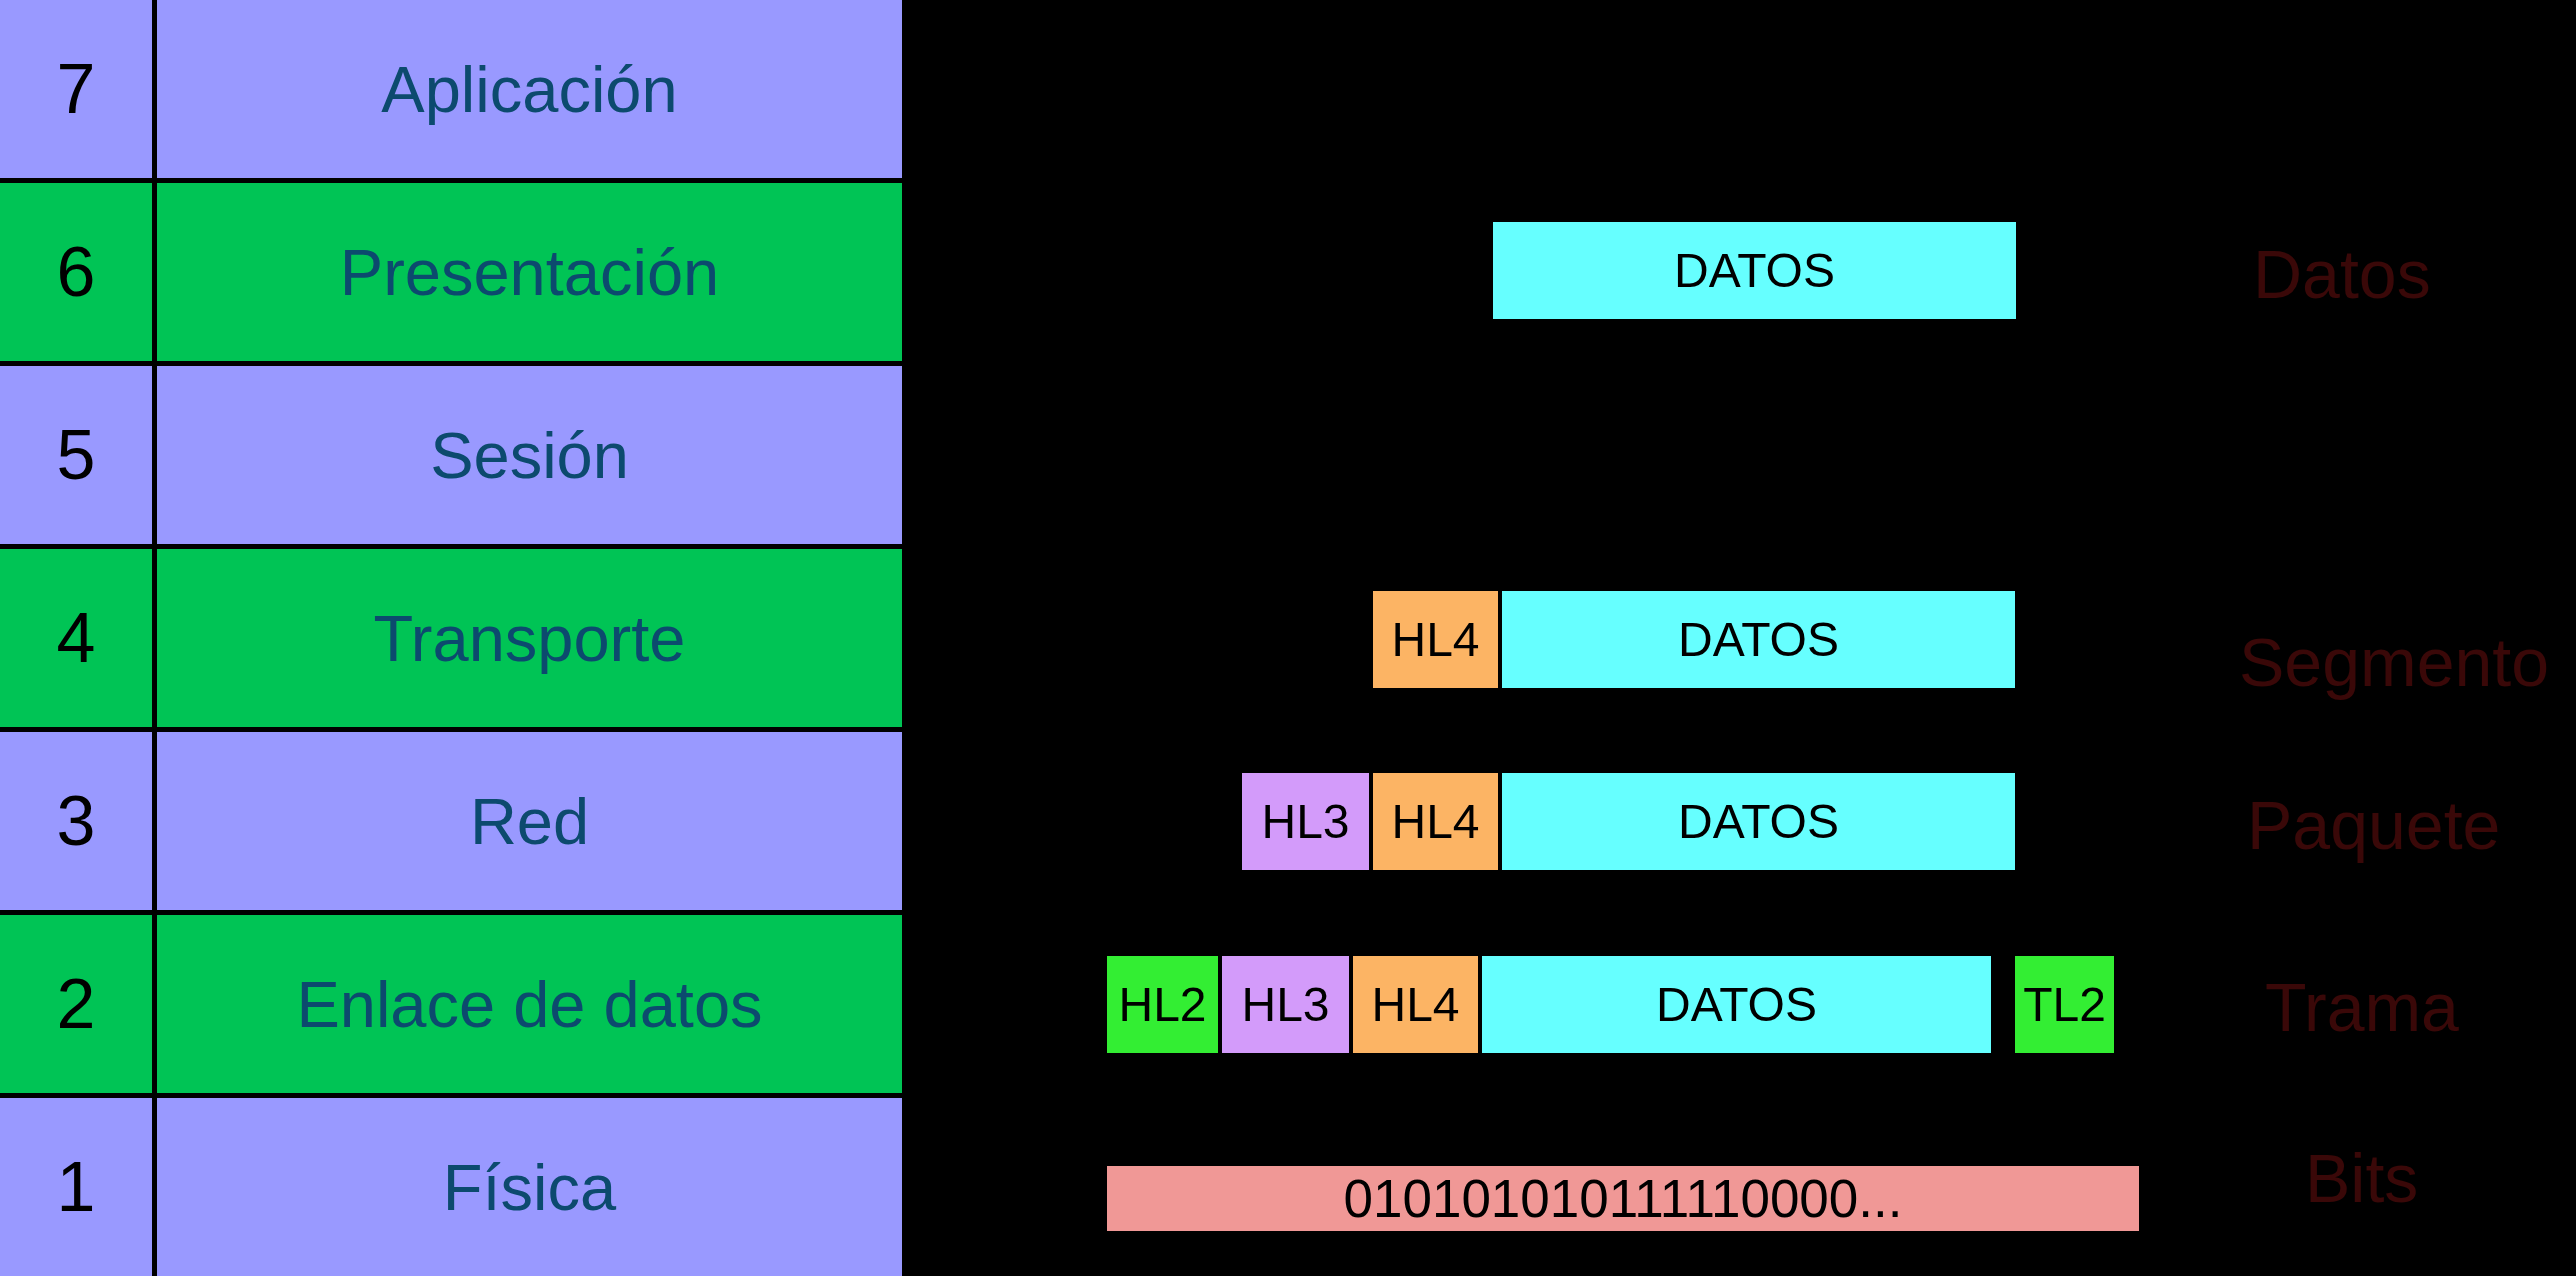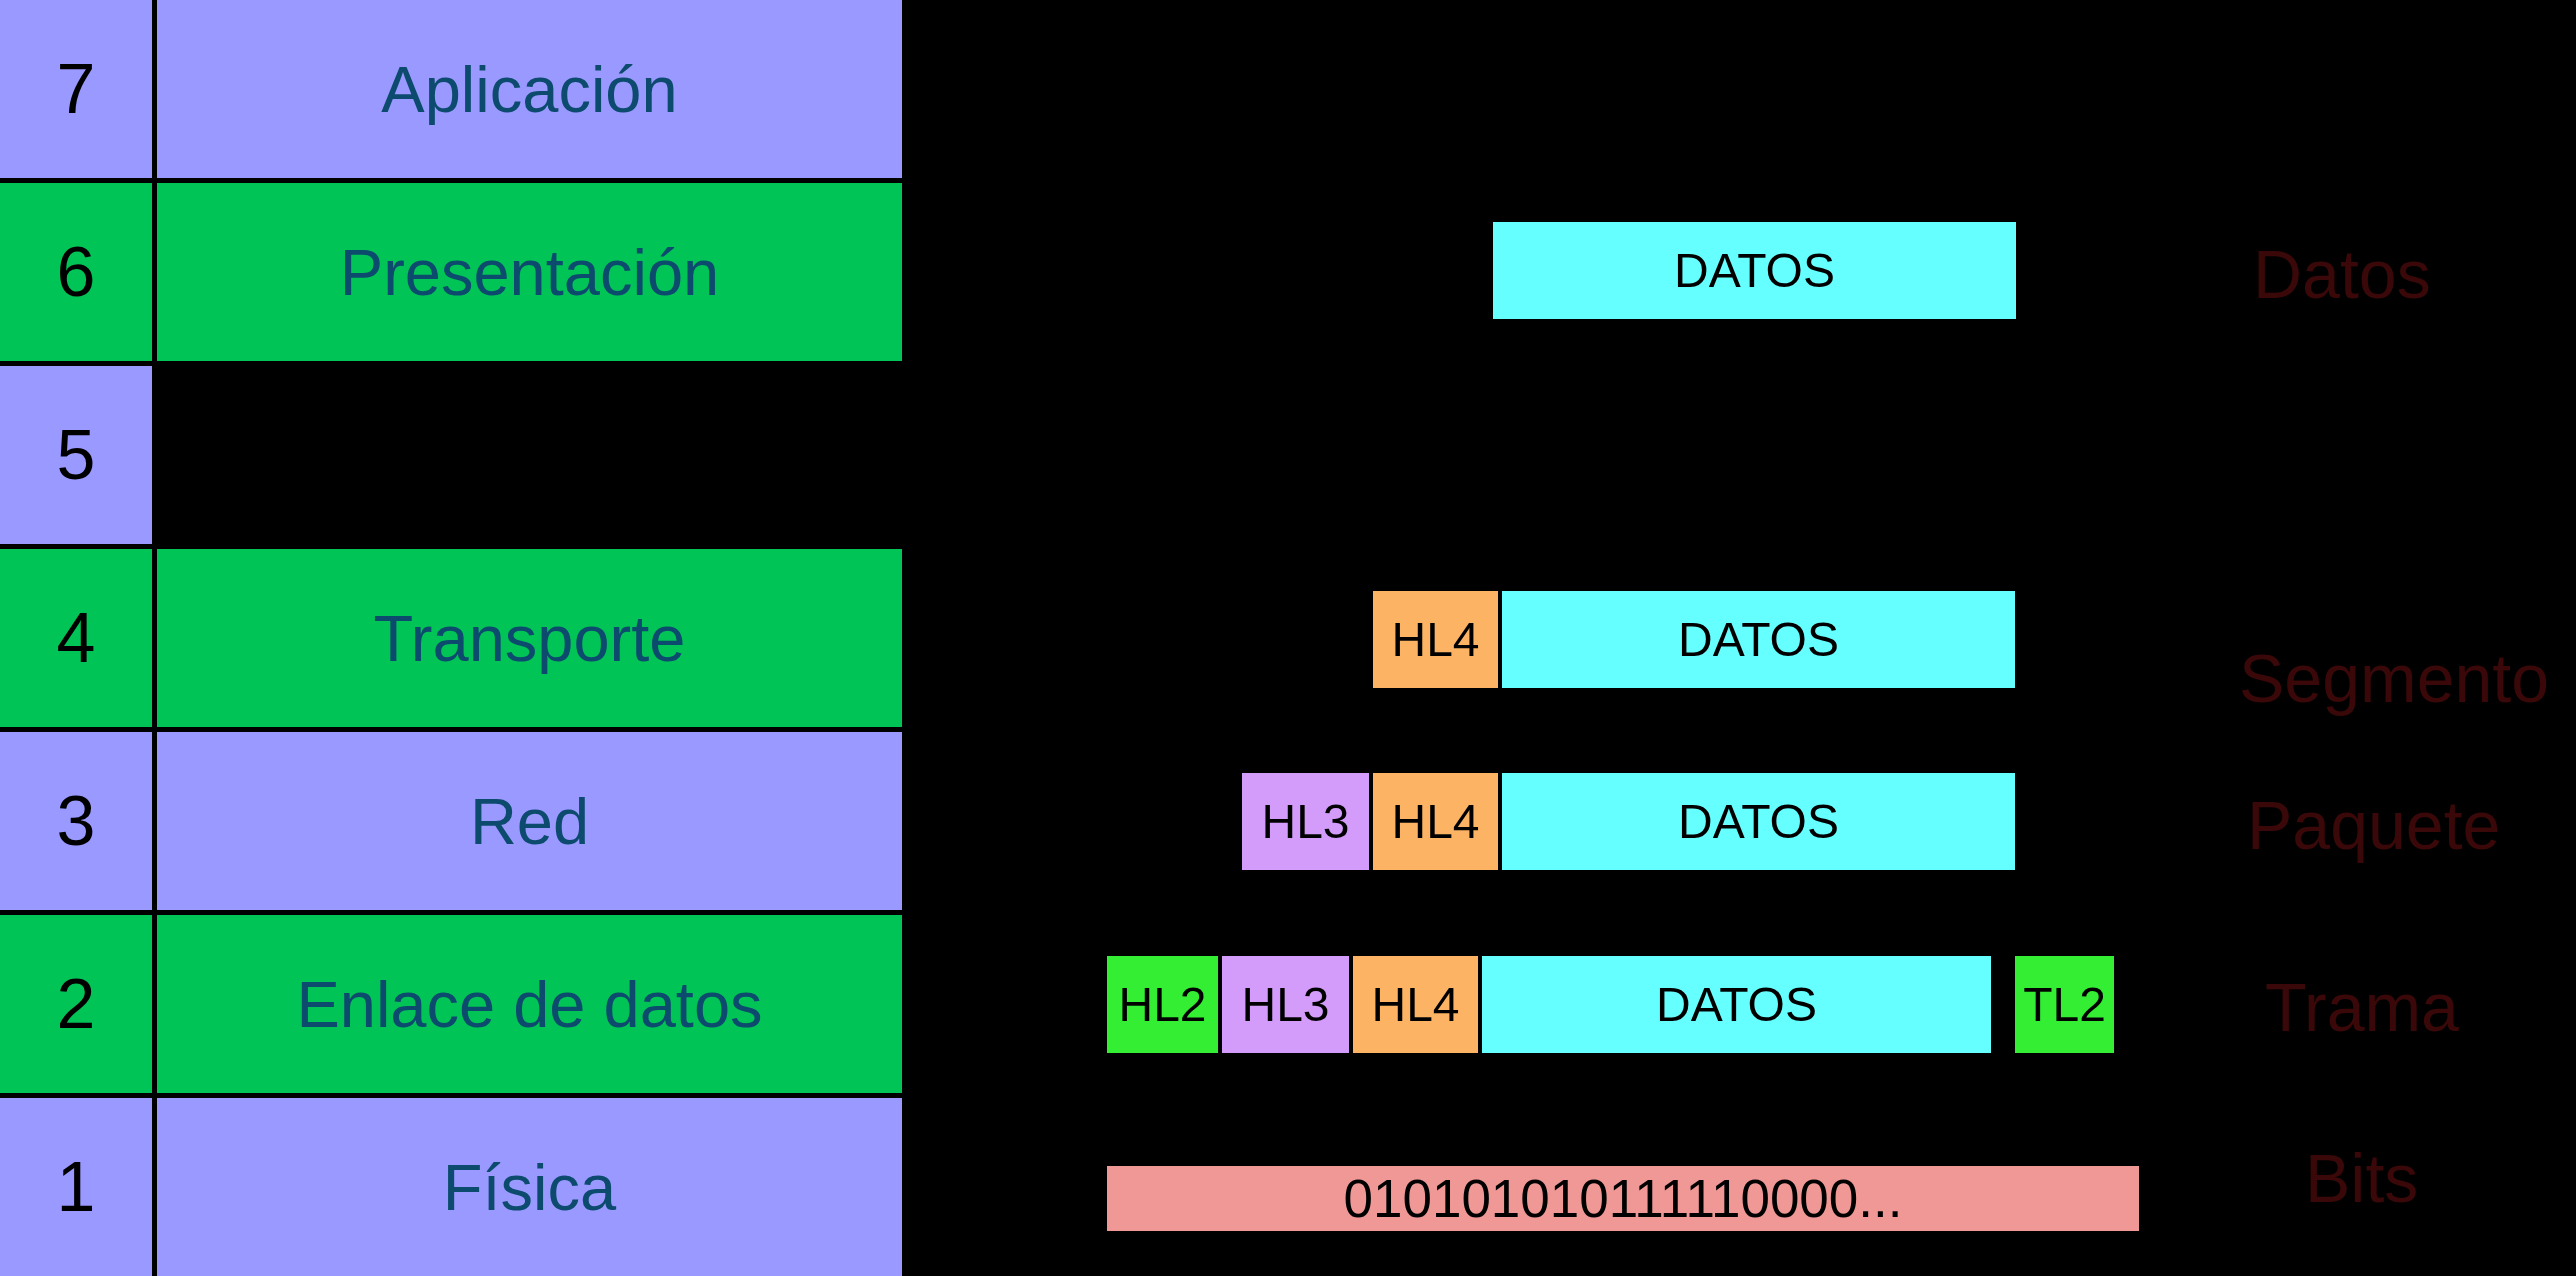--- a/index.html
+++ b/index.html
@@ -112,20 +112,21 @@
       <div class="layer-name">Aplicación</div>
     </div>
 
     <div class="layer-row row-green">
       <div class="layer-num">6</div>
       <div class="layer-name">Presentación</div>
     </div>
 
     <div class="layer-row row-violet">
       <div class="layer-num">5</div>
+      <div class="layer-name">Sesión</div>
     </div>
 
     <div class="layer-row row-green">
       <div class="layer-num">4</div>
       <div class="layer-name">Transporte</div>
     </div>
 
     <div class="layer-row row-violet">
       <div class="layer-num">3</div>
       <div class="layer-name">Red</div>
@@ -165,21 +166,21 @@
     <div class="pdu-cell c-data" style="width:513px;">DATOS</div>
     <div class="pdu-cell c-tl2" style="width:99px;margin-left:20px;">TL2</div>
   </div>
 
   <div class="pdu-row" style="left:1107px; top:1126px; height:105px;">
     <div class="pdu-cell c-bits" style="width:1032px;margin-top:40px;">010101010111110000...</div>
   </div>
 
   <div class="pdu-label" style="left:2253px; top:240px;">Datos</div>
 
-  <div class="pdu-label" style="left:2239px; top:644px;">Segmento</div>
+  <div class="pdu-label" style="left:2239px; top:628px;">Segmento</div>
 
   <div class="pdu-label" style="left:2247px; top:791px;">Paquete</div>
 
   <div class="pdu-label" style="left:2265px; top:973px;">Trama</div>
 
   <div class="pdu-label" style="left:2305px; top:1144px;text-align:right;">Bits</div>
 
 </div>
 
 

